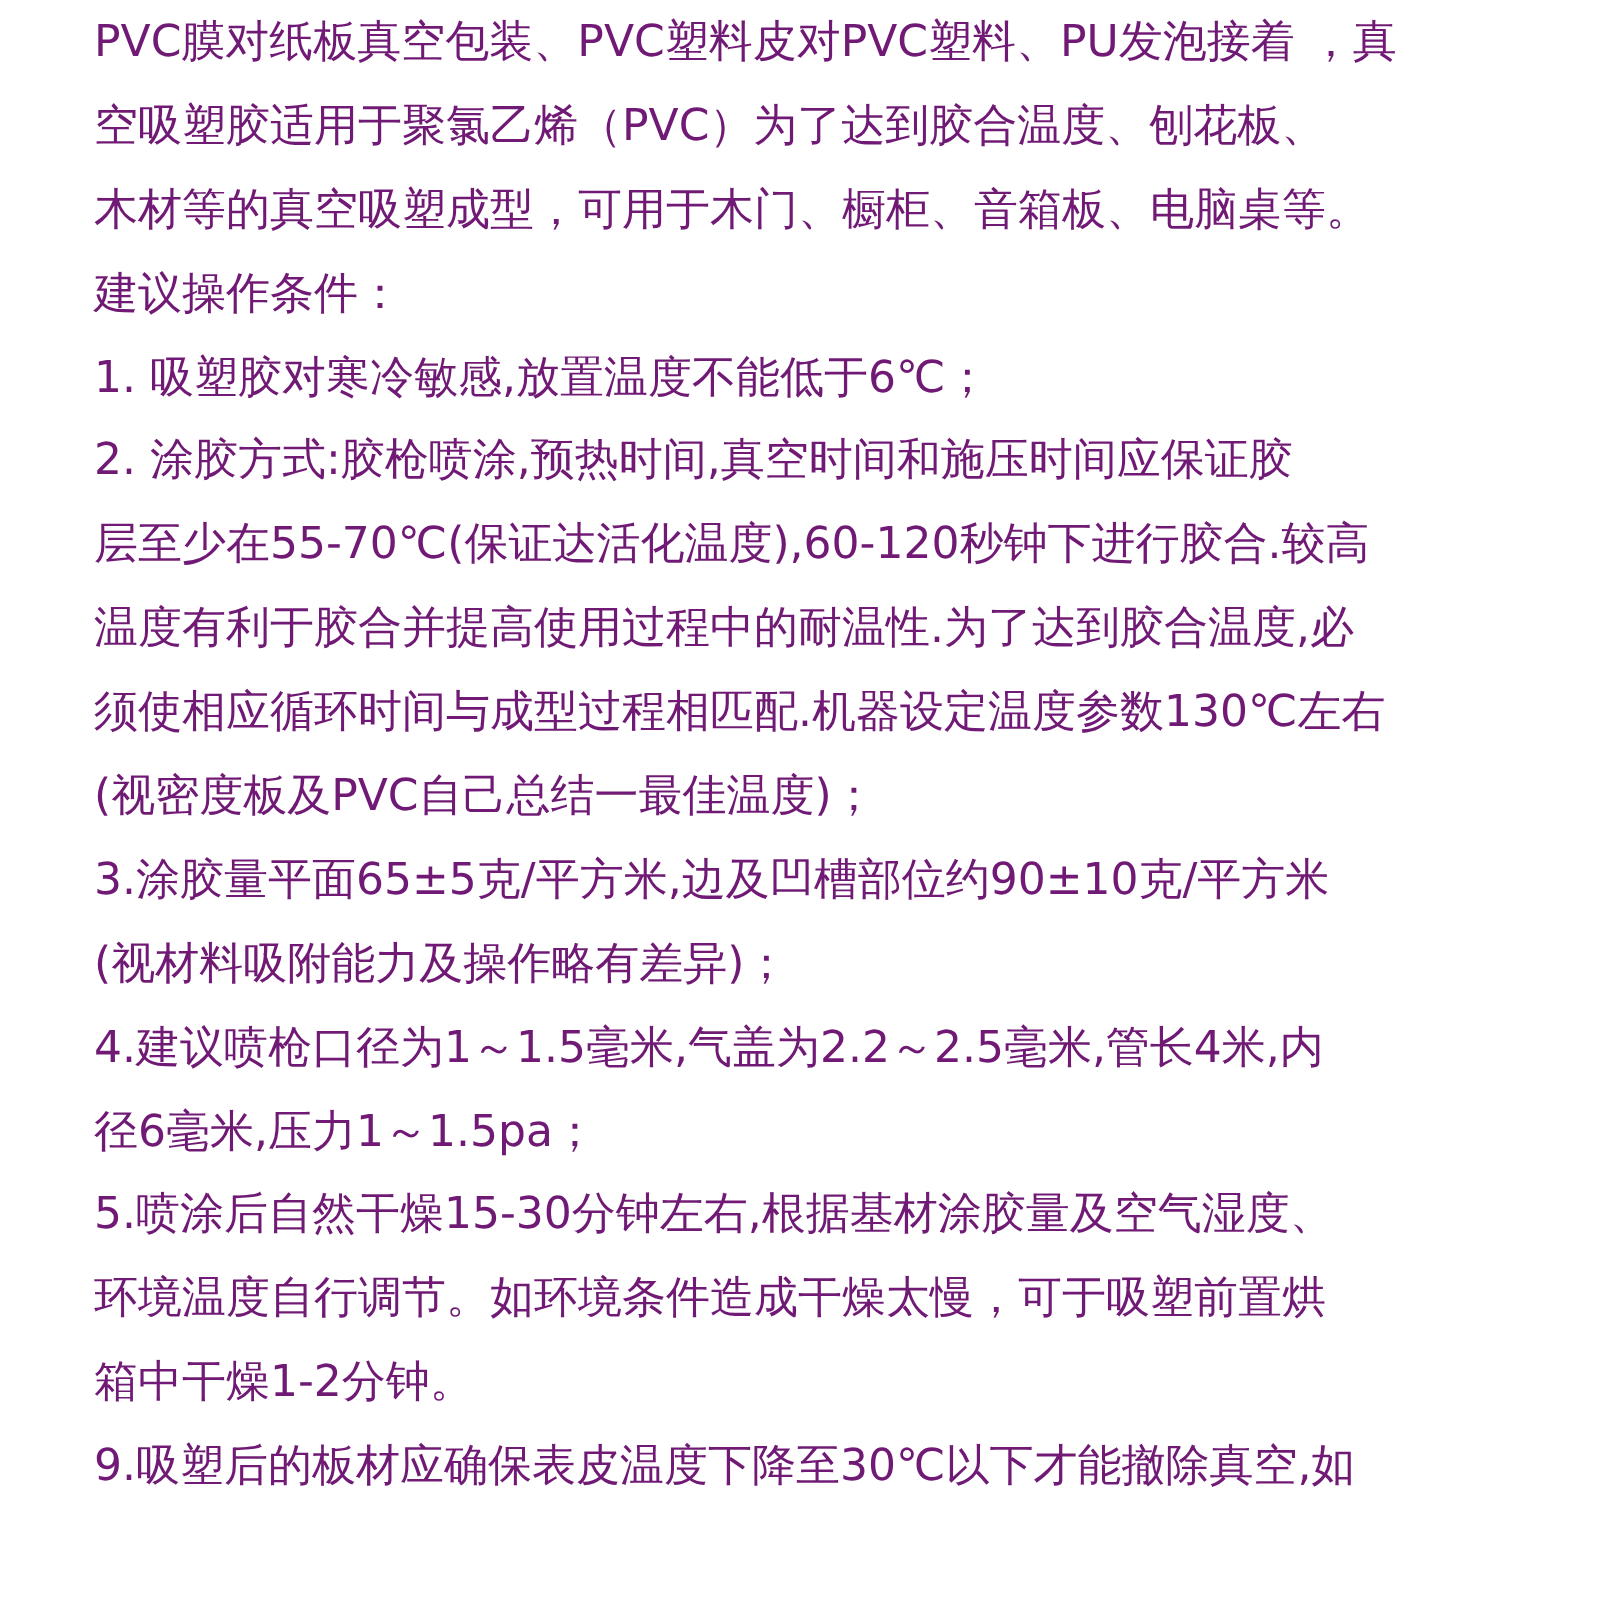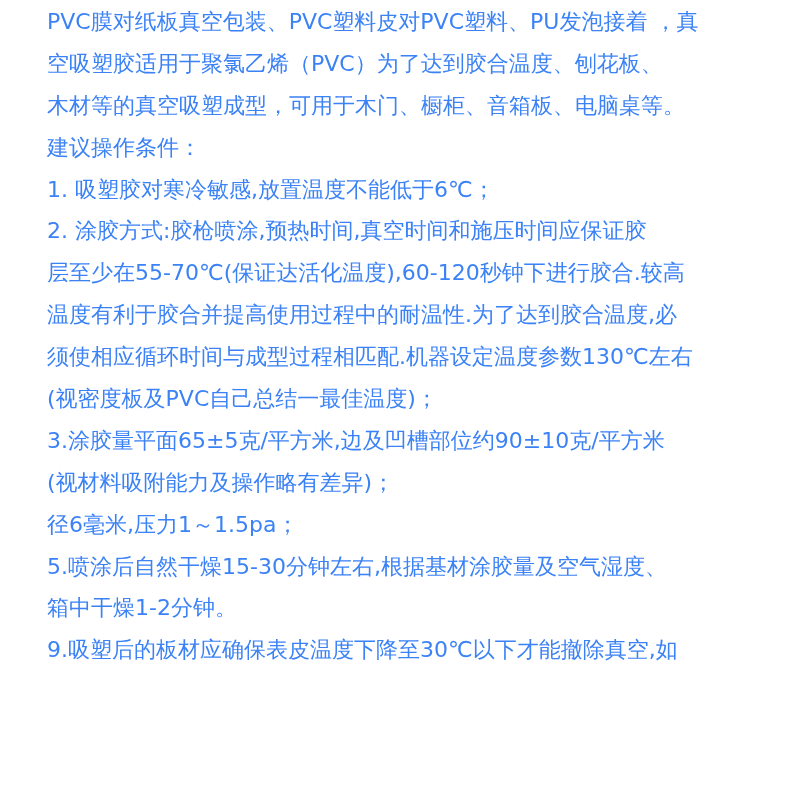--- a/index.html
+++ b/index.html
@@ -5,38 +5,40 @@
     html, body { margin: 0; padding: 0; background: #ffffff; }
     body { width: 800px; height: 800px; overflow: hidden; position: relative; }
     .doc {
       position: absolute;
       left: 47px;
       top: 1px;
       width: 740px;
       font-family: "DejaVu Sans", sans-serif;
       font-size: 22px;
       line-height: 41.9px;
-      color: #3b82f6;
+      color: #701a75;
       letter-spacing: 0px;
     }
     .line { white-space: nowrap; height: 41.9px; }
   </style>
 </head>
 <body>
 
 <div class="doc">
   <div class="line">PVC膜对纸板真空包装、PVC塑料皮对PVC塑料、PU发泡接着 ，真</div>
   <div class="line">空吸塑胶适用于聚氯乙烯（PVC）为了达到胶合温度、刨花板、</div>
   <div class="line">木材等的真空吸塑成型，可用于木门、橱柜、音箱板、电脑桌等。</div>
   <div class="line">建议操作条件：</div>
   <div class="line">1.  吸塑胶对寒冷敏感,放置温度不能低于6℃；</div>
   <div class="line">2.  涂胶方式:胶枪喷涂,预热时间,真空时间和施压时间应保证胶</div>
   <div class="line">层至少在55-70℃(保证达活化温度),60-120秒钟下进行胶合.较高</div>
   <div class="line">温度有利于胶合并提高使用过程中的耐温性.为了达到胶合温度,必</div>
   <div class="line">须使相应循环时间与成型过程相匹配.机器设定温度参数130℃左右</div>
   <div class="line">(视密度板及PVC自己总结一最佳温度)；</div>
   <div class="line">3.涂胶量平面65±5克/平方米,边及凹槽部位约90±10克/平方米</div>
   <div class="line">(视材料吸附能力及操作略有差异)；</div>
+  <div class="line">4.建议喷枪口径为1～1.5毫米,气盖为2.2～2.5毫米,管长4米,内</div>
   <div class="line">径6毫米,压力1～1.5pa；</div>
   <div class="line">5.喷涂后自然干燥15-30分钟左右,根据基材涂胶量及空气湿度、</div>
+  <div class="line">环境温度自行调节。如环境条件造成干燥太慢，可于吸塑前置烘</div>
   <div class="line">箱中干燥1-2分钟。</div>
   <div class="line">9.吸塑后的板材应确保表皮温度下降至30℃以下才能撤除真空,如</div>
 </div>
 
 </body></html>

